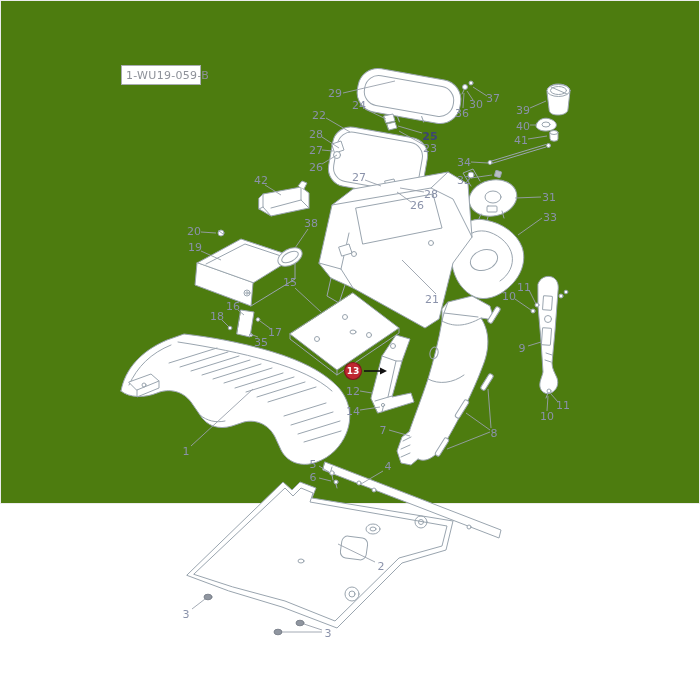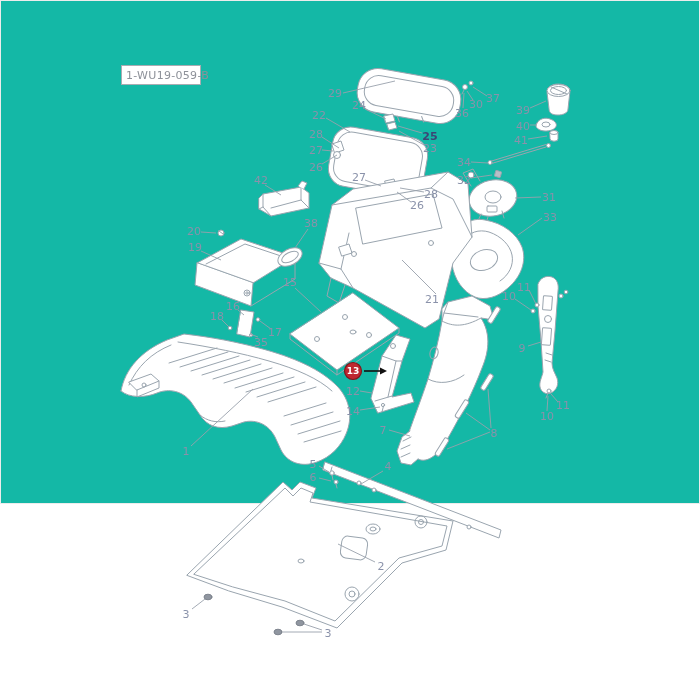--- a/index.html
+++ b/index.html
@@ -6,21 +6,21 @@
     margin: 0; padding: 0;
     width: 700px; height: 700px;
     background: #ffffff;
     font-family: "DejaVu Sans", sans-serif;
     overflow: hidden;
   }
   .frame {
     position: relative;
     width: 700px; height: 504px;
     box-sizing: border-box;
-    background: #14b8a6;
+    background: #4d7c0f;
     border: 1px solid #ececec;
   }
   svg { display: block; }
   .art {
     stroke: #9aa5af;
     fill: none;
     stroke-width: 1;
     stroke-linejoin: round;
     stroke-linecap: round;
   }

